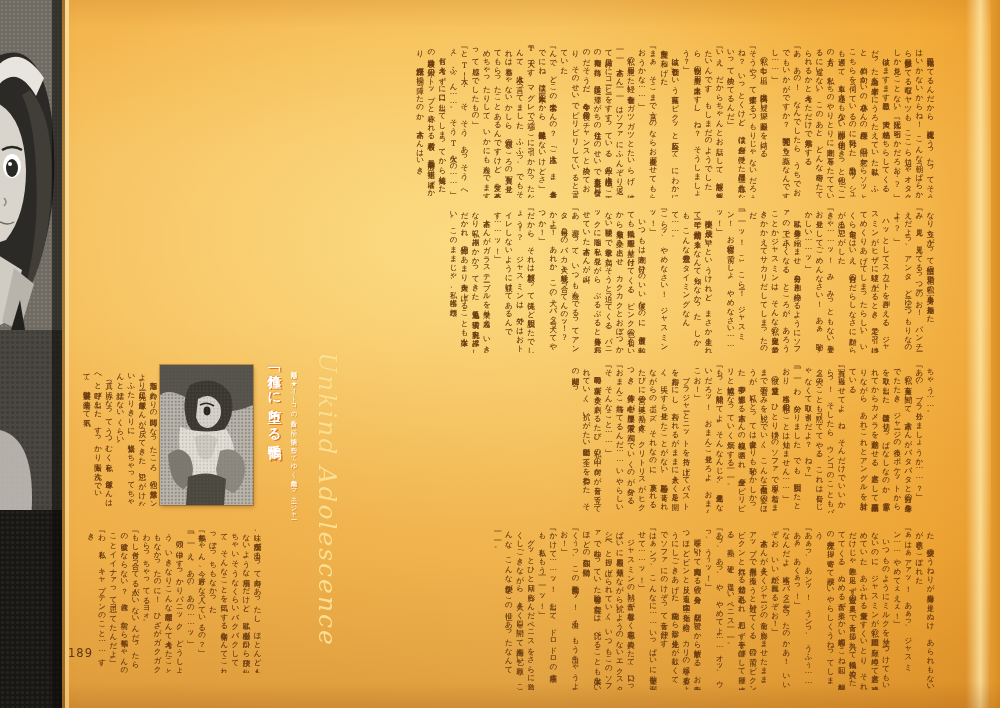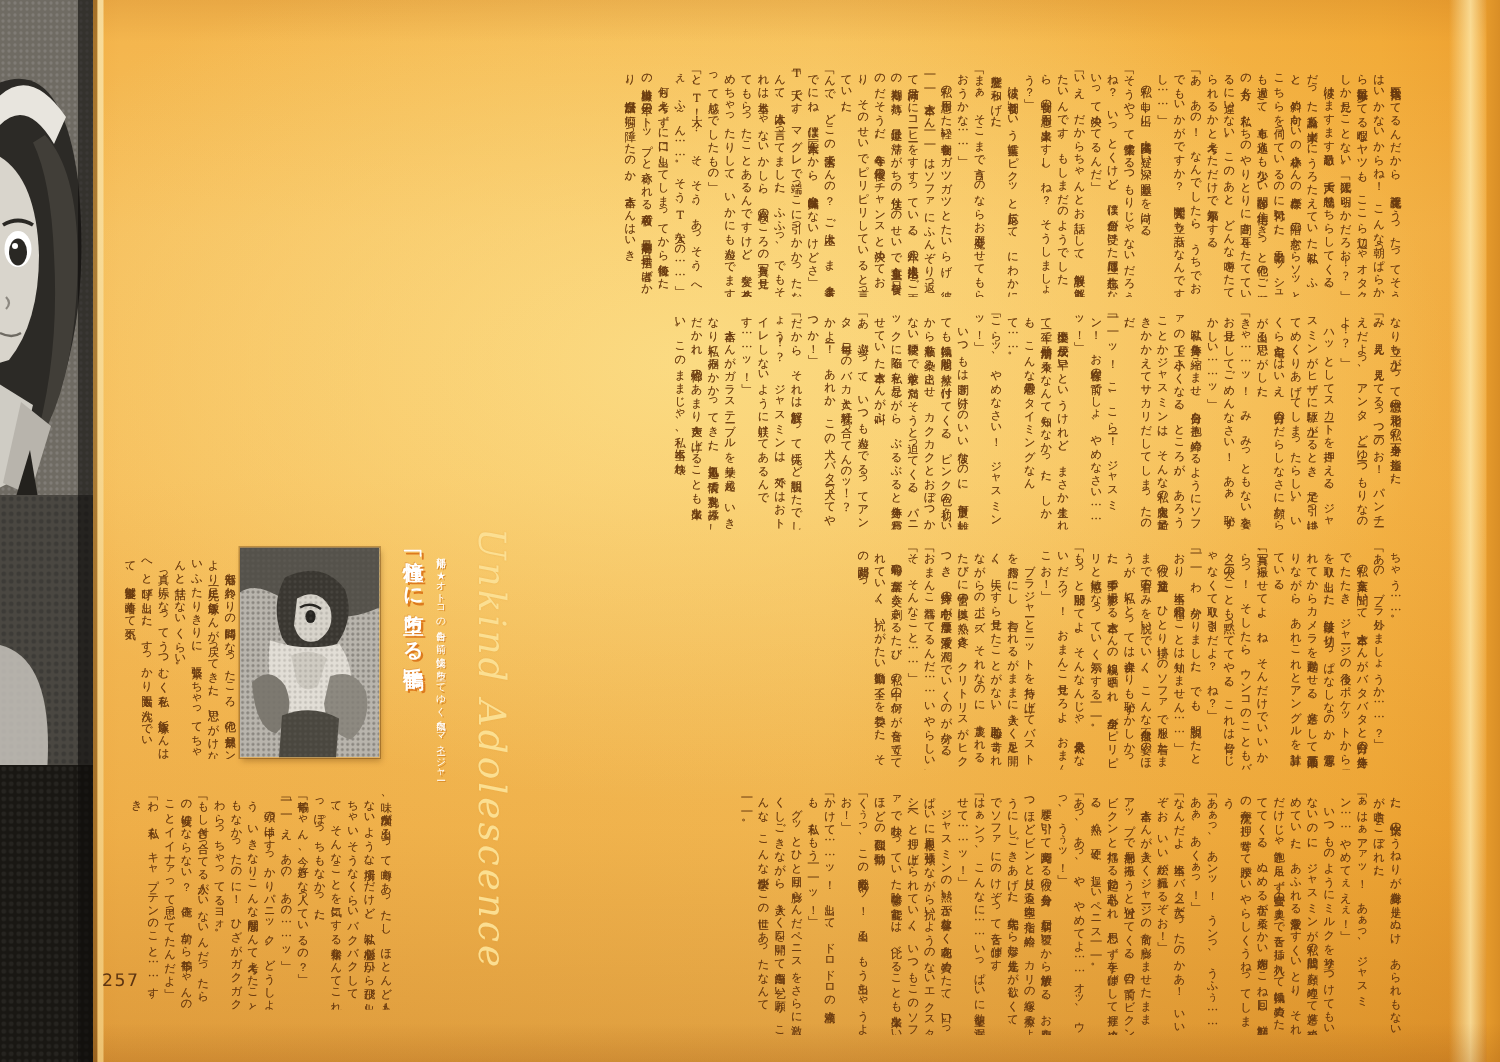--- a/index.html
+++ b/index.html
@@ -195,15 +195,15 @@
 
   <div class="vtext left-upper">　部活も終わりの時間になったころ、他の部員サンより一足先に飯塚さんが戻ってきた。思いがけないふたりきりに、緊張しちゃってちゃんと話せないくらい。
 　真っ赤になってうつむく私を、飯塚さんは部室裏へと呼び出した。すっかり太陽も沈んでいて、部室裏は薄暗くて不気</div>
   <div class="vtext left-lower">味、痴漢が出るって噂もあったし、ほとんど人も来ないような場所。だけど、私は心臓が口から飛び出しちゃいそうなくらいバクバクしてて、そんなことを気にする余裕なんてこれっぽっちもなかった。
 「千鶴ちゃん、今、好きな人っているの？」
 「――え、あの、あの……ッ」
 　頭の中はすっかりパニック。どうしよう、いきなりこんな展開なんて考えたこともなかったのに！　ひざがガクガクわらっちゃってるヨォ。
 「もし付き合ってる人がいないんだったら、俺の彼女にならない？　俺さ、前から千鶴ちゃんのことイイナァって思ってたんだよ」
 「わ、私も、キャプテンのこと……す、好き</div>
 
-  <div class="page-number">257</div>
+  <div class="page-number">189</div>
 
 </div>
 
 </body></html>

